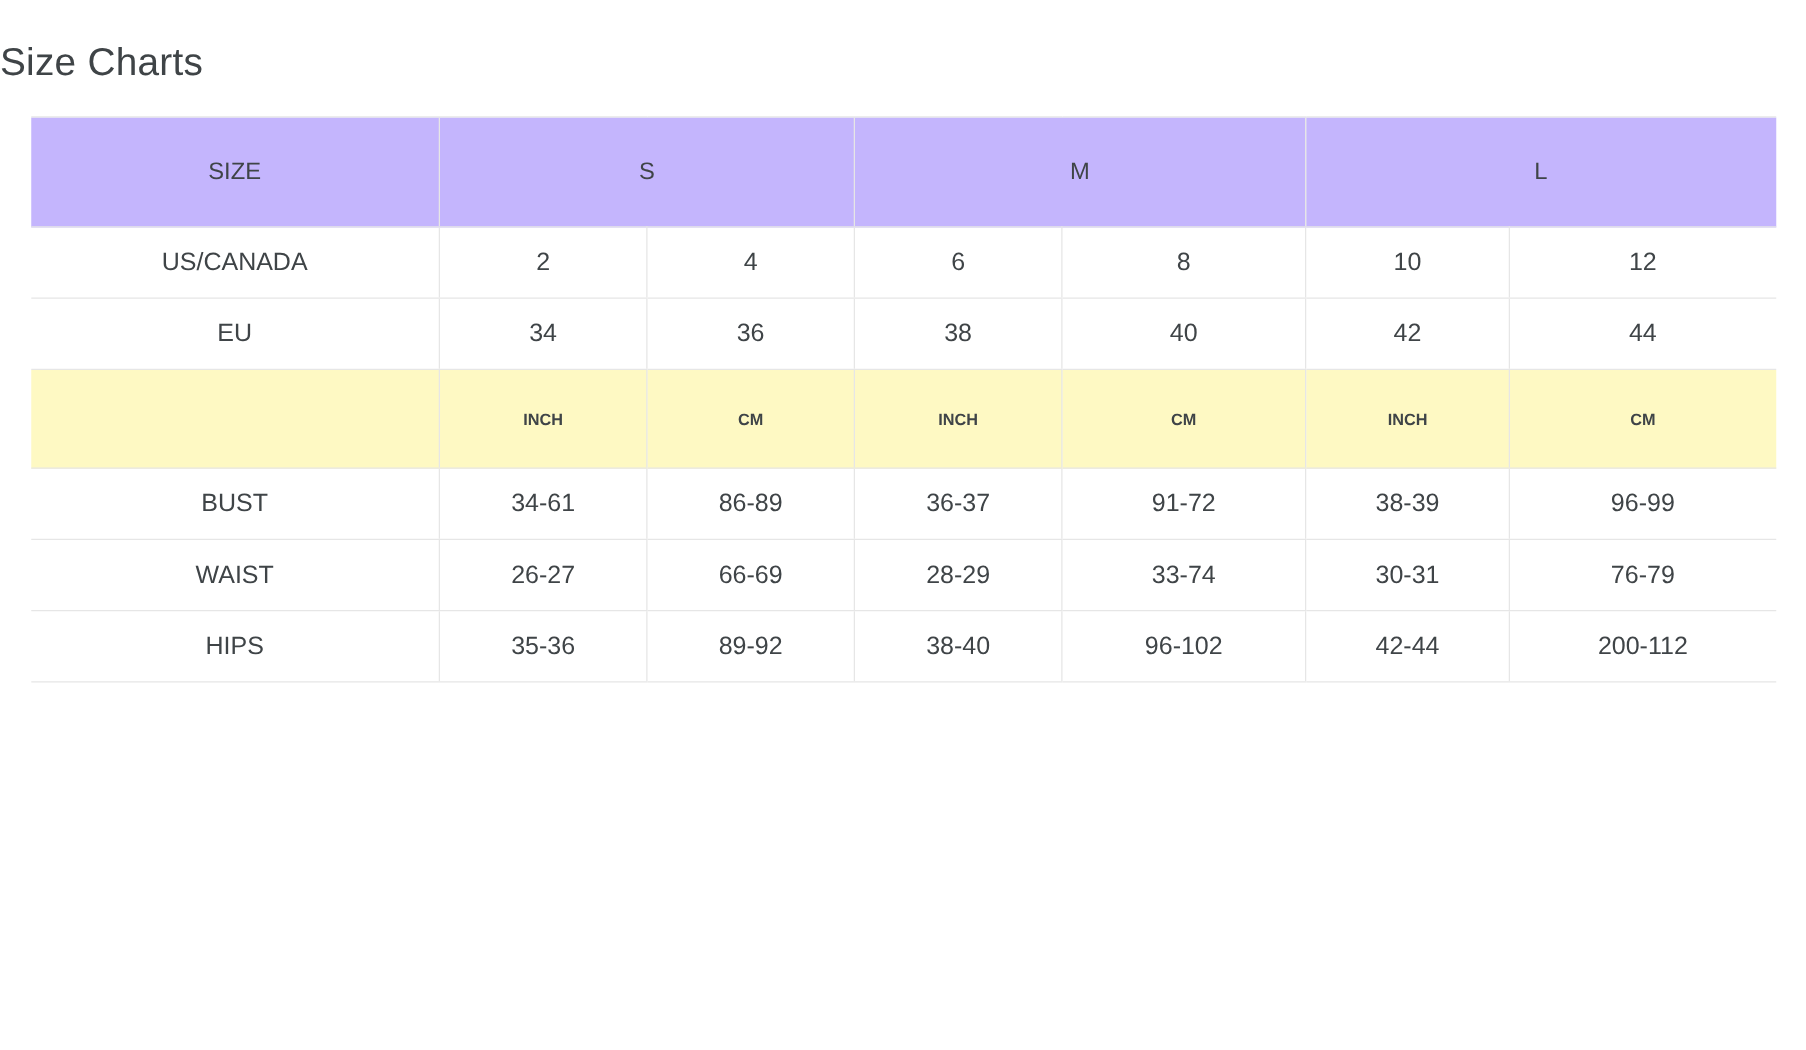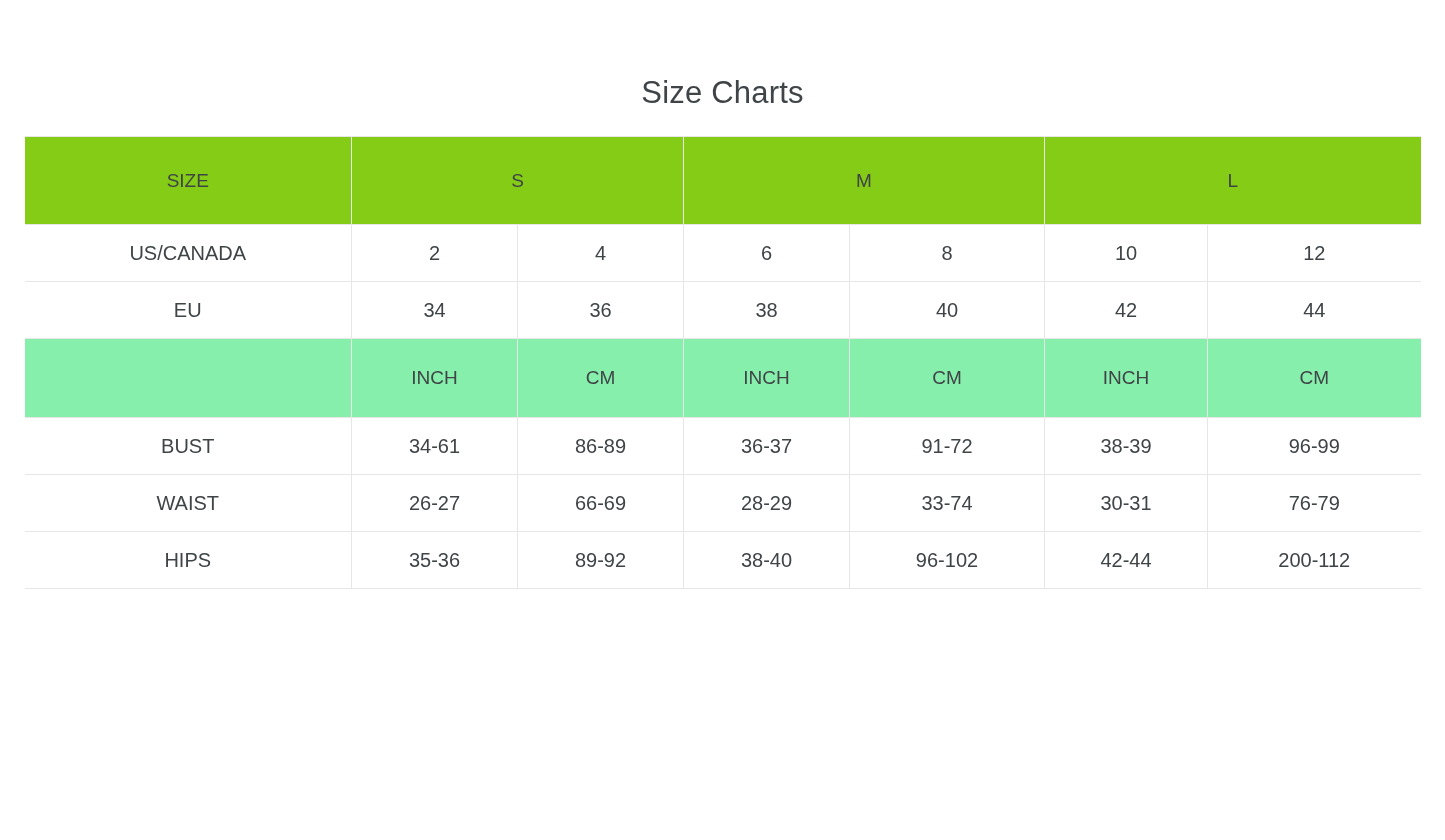--- a/index.html
+++ b/index.html
@@ -14,27 +14,27 @@
     color: #3f4447;
     overflow: hidden;
   }
   .page {
     width: 1445px;
     height: 840px;
     box-sizing: border-box;
     padding: 0;
   }
   .title {
-    text-align: center;
+    text-align: left;
     font-size: 31px;
     font-weight: 400;
     color: #3f4447;
     letter-spacing: 0.2px;
     margin: 0;
-    padding-top: 73px;
+    padding-top: 30px;
     padding-bottom: 0;
     line-height: 40px;
   }
   .table-wrap {
     margin: 0 auto;
     padding-top: 23px;
     width: 1396px;
   }
   table.size-chart {
     border-collapse: collapse;
@@ -52,29 +52,30 @@
     color: #3f4447;
     height: 57px;
     padding: 0 4px;
     box-sizing: border-box;
   }
   
   table.size-chart td.vsep {
     border-left: 1px solid #e6e6e6;
   }
   tr.head-row td {
-    background: #84cc16;
+    background: #c4b5fd;
     font-size: 19px;
     color: #3f4447;
     height: 88px;
   }
   tr.unit-row td {
-    background: #86efac;
-    font-size: 19px;
+    background: #fef9c3;
+    font-size: 13px;
     height: 79px;
+    font-weight: bold;
   }
   td.label-col {
     font-size: 21px;
   }
   tr.head-row td.label-col {
     font-size: 19px;
   }
   td.blank-label {
     background: #f6f6f6;
   }

